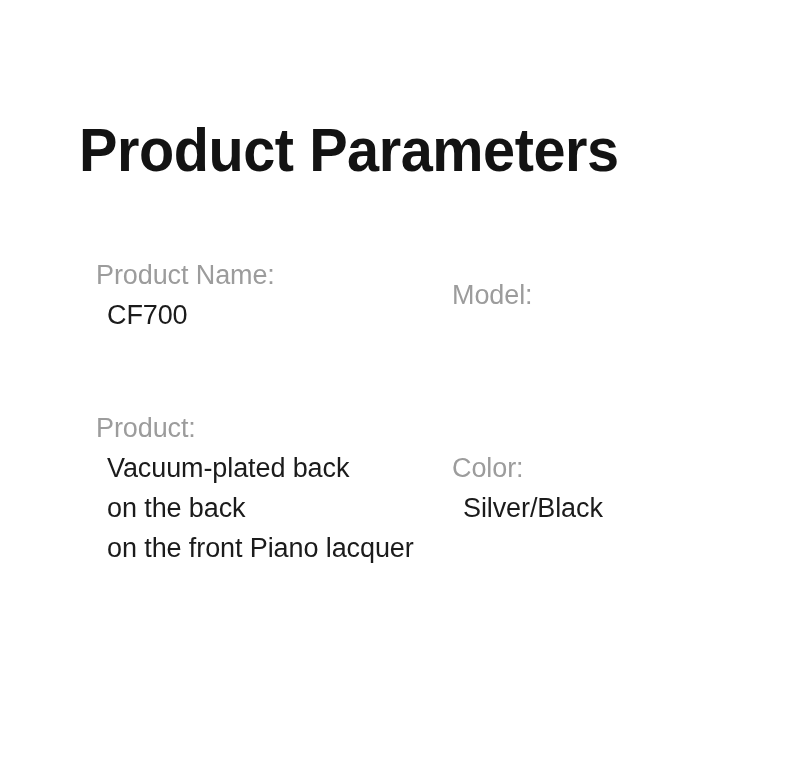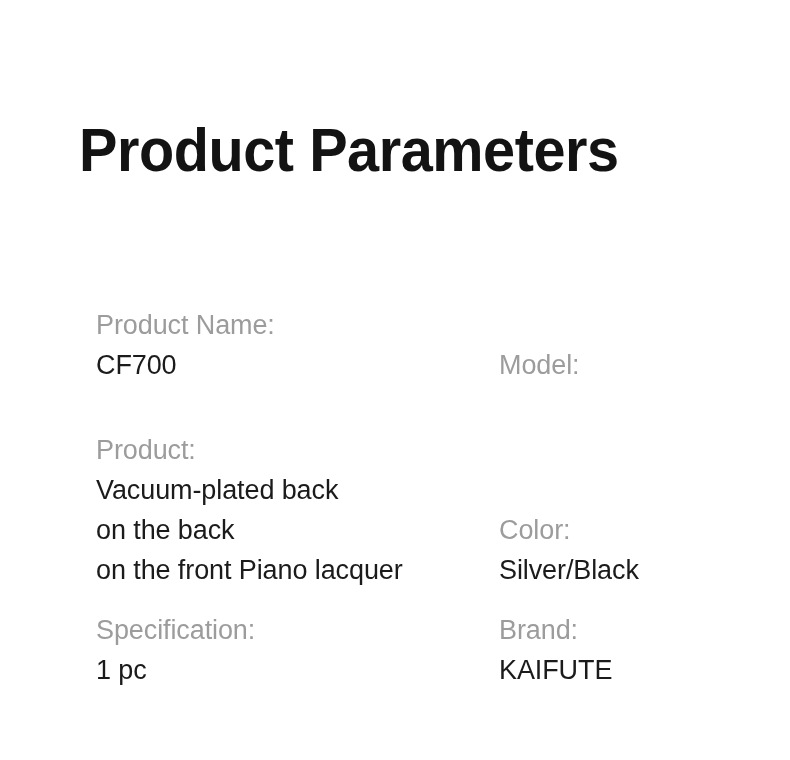--- a/index.html
+++ b/index.html
@@ -41,22 +41,21 @@
   
   .spec-grid {
     position: absolute;
     left: 96px;
     top: 205px;
     width: 640px;
   }
 
   .spec-row {
     display: flex;
-    align-items: flex-end;
-    gap: 47px;
+    align-items: center;
   }
 
   
   .spec-row + .spec-row {
     margin-top: 0;
   }
 
   .spec-cell {
     box-sizing: border-box;
   }
@@ -84,20 +83,21 @@
     font-size: 27px;
     line-height: 40px;
     color: #1b1b1b;
     font-weight: 400;
     letter-spacing: -0.1px;
   }
 
   .spec-value .line {
     display: block;
     white-space: nowrap;
+    margin-left: 11px;
   }
 
   
   .row-1 { height: 180px; }
   .row-2 { height: 205px; }
   .row-3 { height: 100px; }
 </style>
 </head>
 <body>
 
@@ -129,29 +129,15 @@
         </div>
       </div>
       <div class="spec-cell right">
         <div class="spec-label">Color:</div>
         <div class="spec-value">
           <span class="line">Silver/Black</span>
         </div>
       </div>
     </div>
 
-    <div class="spec-row row-3">
-      <div class="spec-cell left">
-        <div class="spec-label">Specification:</div>
-        <div class="spec-value">
-          <span class="line">1 pc</span>
-        </div>
-      </div>
-      <div class="spec-cell right">
-        <div class="spec-label">Brand:</div>
-        <div class="spec-value">
-          <span class="line">KAIFUTE</span>
-        </div>
-      </div>
-    </div>
 
   </div>
 </div>
 
 </body></html>

